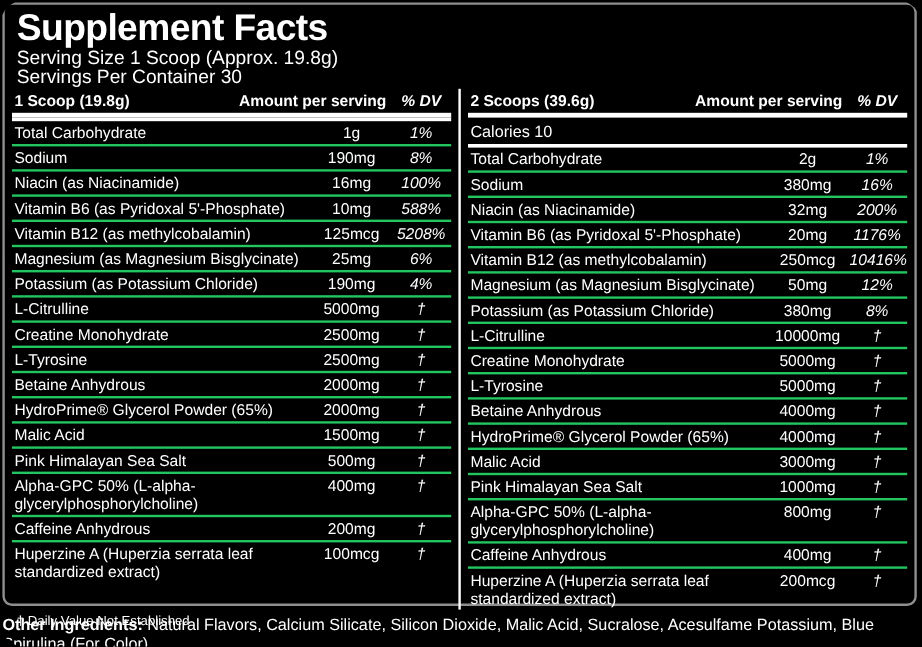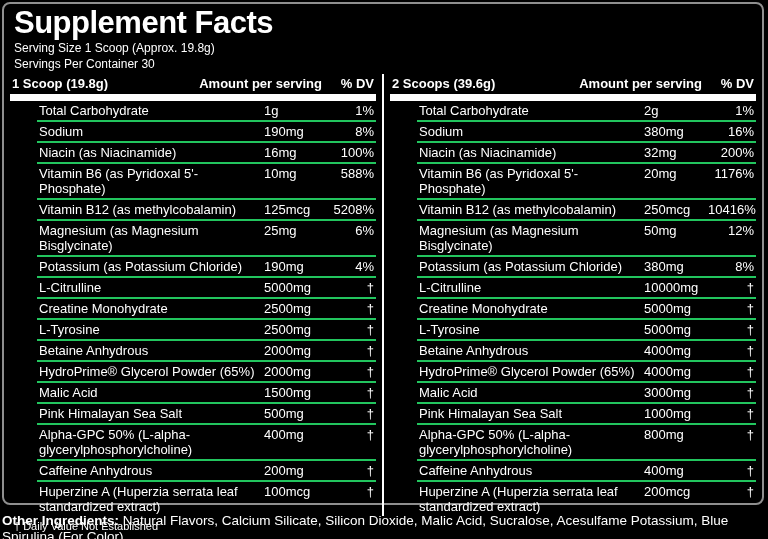--- a/index.html
+++ b/index.html
@@ -4,64 +4,65 @@
 <style>
   html, body { margin: 0; padding: 0; background: #000; }
   .stage {
     position: relative;
     width: 768px;
     height: 539px;
     background: #000;
     color: #fff;
     font-family: "Liberation Sans", "DejaVu Sans", sans-serif;
     overflow: hidden;
+    border-radius: 21px;
   }
   .panel {
     position: absolute;
     left: 2px; top: 2px;
     width: 762px; height: 503px;
     box-sizing: border-box;
     border: 2px solid #8f8f8f;
     border-radius: 8px;
     background: #000;
     display: flex;
     flex-direction: column;
   }
   .panel-head { padding: 1px 10px 2px; }
   .title {
     font-size: 31px;
     font-weight: 800;
     line-height: 36px;
     letter-spacing: -0.5px;
     white-space: nowrap;
   }
-  .meta { font-size: 12px; line-height: 15.5px; }
+  .meta { font-size: 16px; line-height: 15.5px; }
   .bar  { height: 5px; background: #fff; margin: 0 7px; }
   .cols { display: flex; flex: 1; }
   .col  { flex: 1; min-width: 0; display: flex; flex-direction: column; }
   .col-right { border-left: 2.5px solid #fff; }
   .subhead {
     display: flex; align-items: baseline; gap: 6px;
     font-weight: bold; font-size: 13px;
     padding: 2px 8px 3px;
   }
   .subbar { height: 4px; background: #fff; margin: 0 6px; }
   .calories { font-size: 13.5px; padding: 4px 8px 3px; }
-  .rows { padding: 0 6px; display: flex; flex-direction: column; margin-left: 27px; }
+  .rows { padding: 0 6px; display: flex; flex-direction: column; }
   .sep-med { height: 3px; background: #fff; }
   .ing-row {
     display: flex; align-items: flex-start; gap: 6px;
     border-top: 2px solid #22c55e;
     padding: 2px 2px;
     font-size: 13px; line-height: 15px;
   }
   .rows .ing-row:first-of-type { border-top: 0; }
   .name { flex: 1; padding-right: 2px; }
-  .amt  { white-space: nowrap; text-align: left; min-width: 58px; }
-  .dv   { width: 46px; text-align: right; white-space: nowrap; }
+  .amt  { white-space: nowrap; text-align: center; min-width: 58px; }
+  .dv   { width: 46px; text-align: center; white-space: nowrap; font-style: italic; }
   .footrow { font-size: 11px; padding: 4px 10px 6px; }
   .other {
     position: absolute;
     left: 2px; top: 513px; width: 764px;
     font-size: 13.5px; line-height: 16px;
   }
   .other b { font-weight: bold; margin-top: 28px; }
 </style>
 </head>
 <body>
@@ -176,20 +177,21 @@
           </div>
       </div>
 
       <div class="col col-right">
         <div class="subhead">
           <span class="name">2 Scoops (39.6g)</span>
           <span class="amt">Amount per serving</span>
           <span class="dv">% DV</span>
         </div>
         <div class="subbar"></div>
+        <div class="calories">Calories 10</div>
         <div class="sep-med" style="margin:0 6px;"></div>
         <div class="rows">
             <div class="ing-row">
     <span class="name">Total Carbohydrate</span>
     <span class="amt">2g</span>
     <span class="dv">1%</span>
   </div>
             <div class="ing-row">
     <span class="name">Sodium</span>
     <span class="amt">380mg</span>

